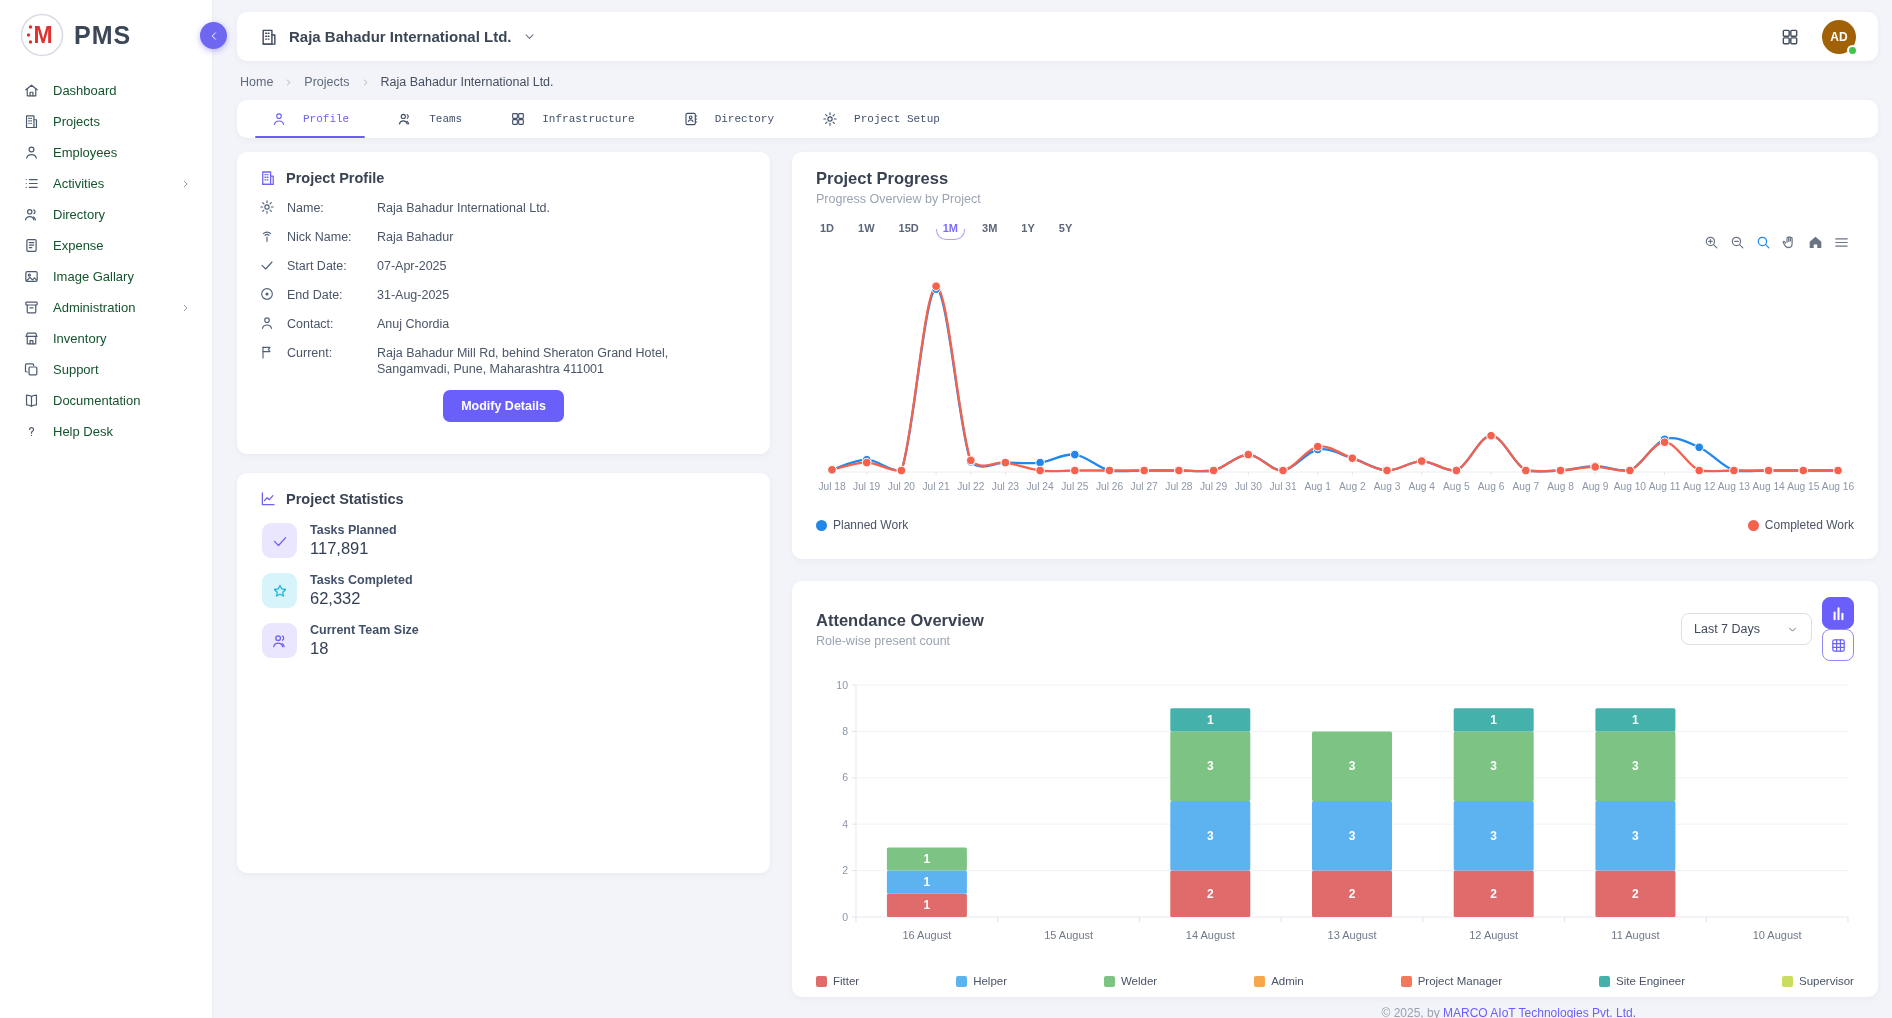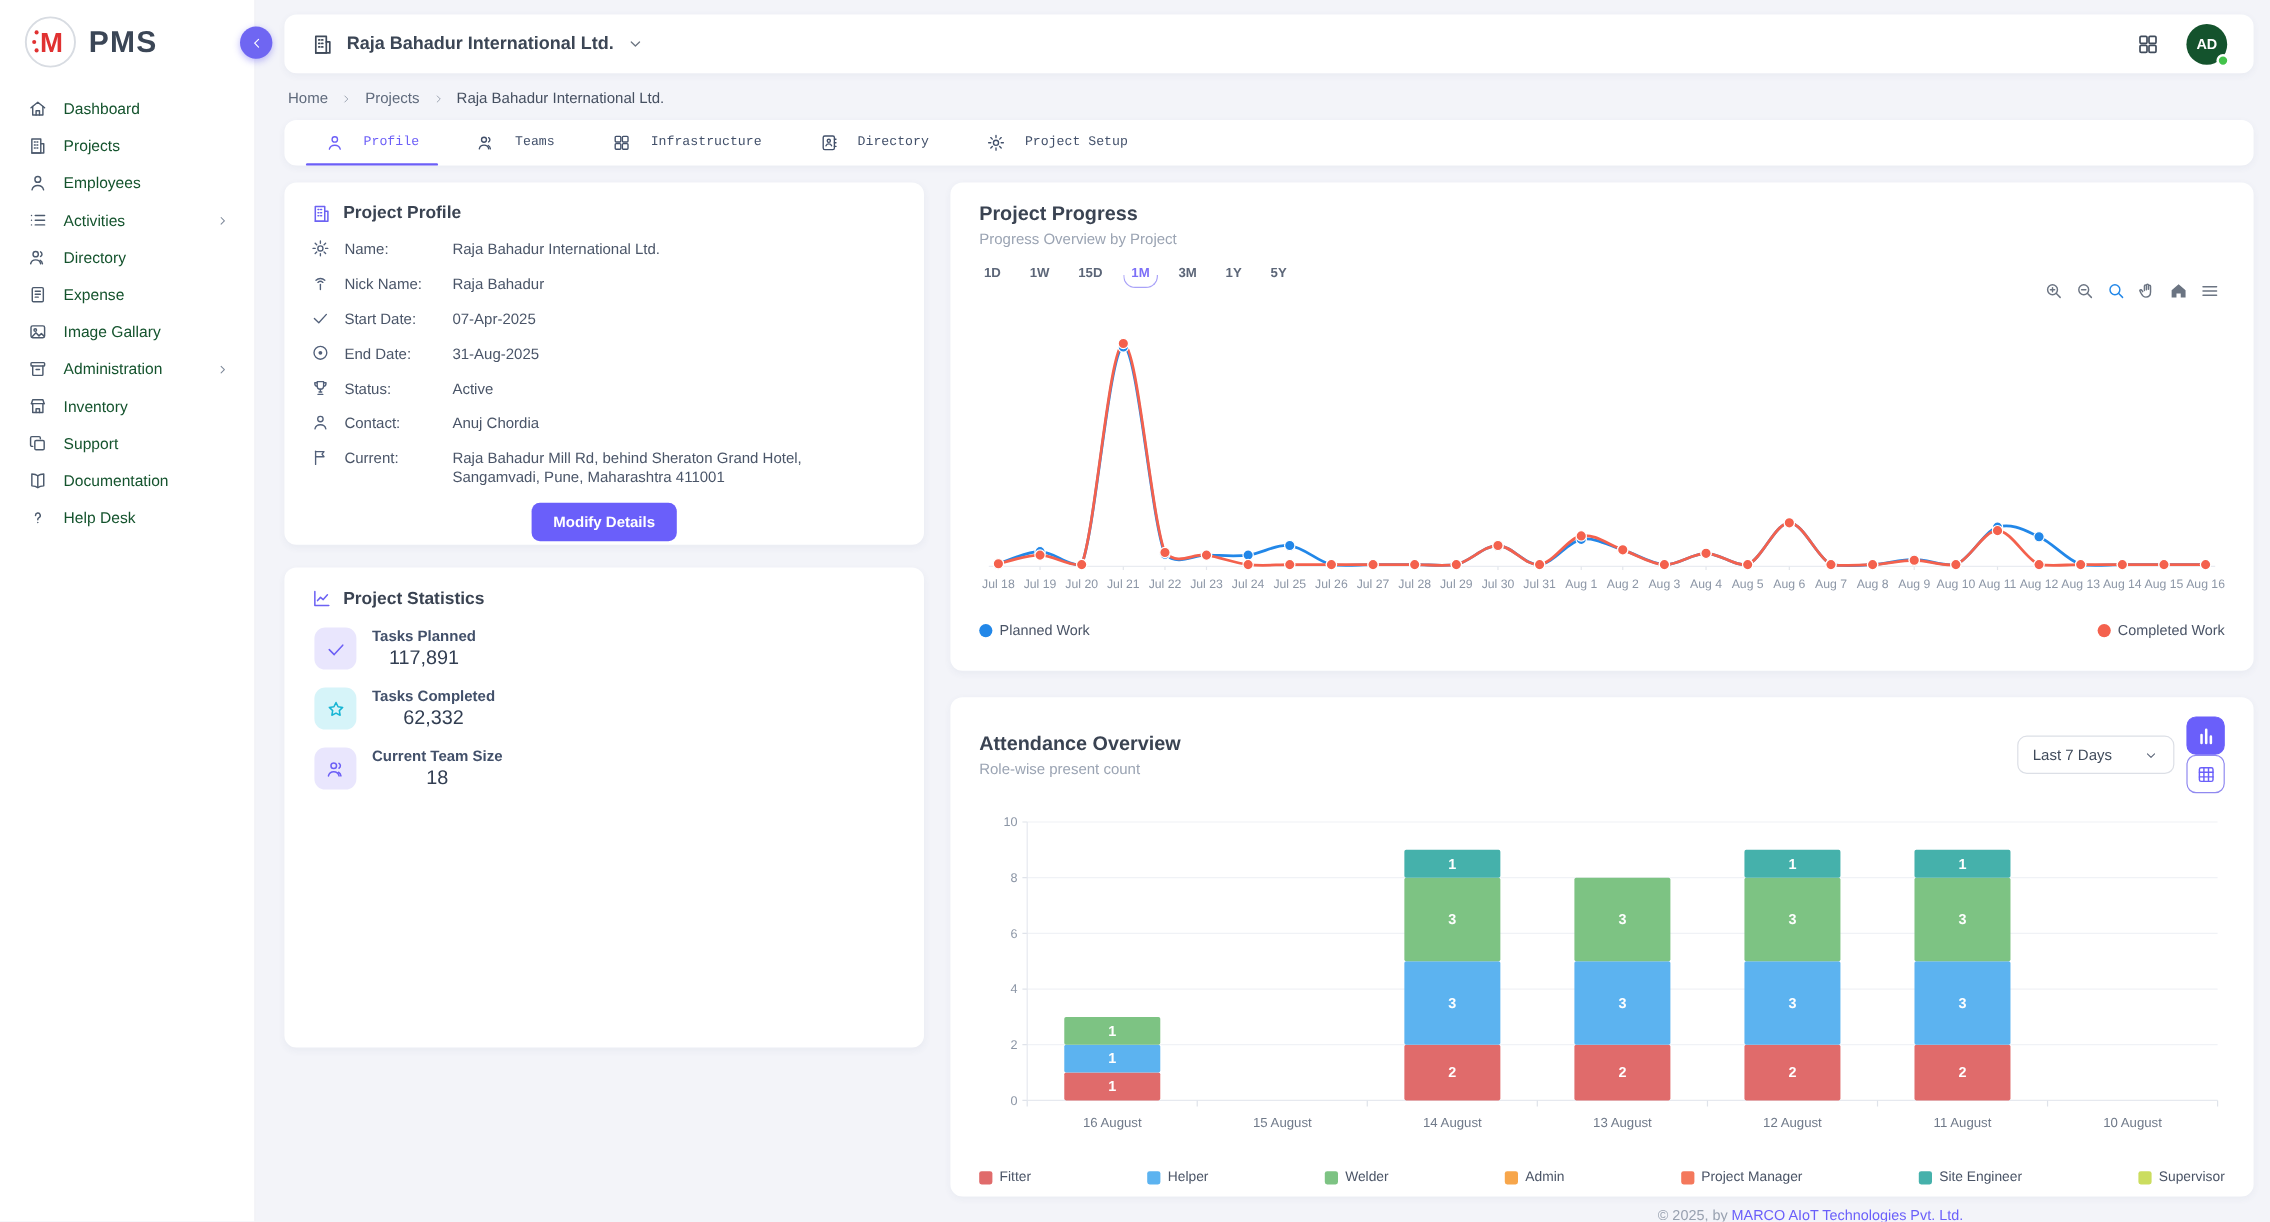--- a/index.html
+++ b/index.html
@@ -22,21 +22,21 @@
   .main { position:absolute; left:213px; top:0; width:1679px; height:1018px; padding:12px 14px 0 24px; }
   .card { background:#fff; border-radius:10px; box-shadow:0 2px 6px rgba(55,70,120,.05); }
 
   .topbar { height:49px; display:flex; align-items:center; padding:0 22px; }
   .company-select { display:flex; align-items:center; gap:10px; cursor:pointer; }
   .company-select .ic { width:20px; height:20px; color:#3f4a5a; }
   .company-name { font-size:15px; font-weight:700; color:#3c4655; }
   .company-select .chev { width:15px; height:15px; color:#6b7480; }
   .topbar-right { margin-left:auto; display:flex; align-items:center; gap:22px; }
   .grid-ic { width:20px; height:20px; color:#414c5c; cursor:pointer; }
-  .avatar { position:relative; width:34px; height:34px; border-radius:50%; background:#14532d; color:#fff; font-size:12px; font-weight:700; display:flex; align-items:center; justify-content:center; cursor:pointer; }
+  .avatar { position:relative; width:34px; height:34px; border-radius:50%; background:#a16207; color:#fff; font-size:12px; font-weight:700; display:flex; align-items:center; justify-content:center; cursor:pointer; }
   .status-dot { position:absolute; right:-2px; bottom:-2px; width:11px; height:11px; border-radius:50%; background:#43c34b; border:2px solid #fff; }
 
   .breadcrumb { display:flex; align-items:center; gap:10px; font-size:12.5px; color:#5f6a7c; margin:14px 2px 11px 3px; }
   .breadcrumb .sep { width:11px; height:11px; color:#97a0ae; }
   .breadcrumb .crumb { cursor:pointer; }
   .breadcrumb .crumb.last { color:#454f60; }
 
   .tabs { height:38px; display:flex; align-items:stretch; padding:0 10px; margin-bottom:14px; }
   .tab { display:flex; align-items:center; gap:16px; padding:0 24px; font-size:11px; color:#42506a; cursor:pointer; position:relative;font-family:Liberation Mono, monospace; }
   .tab .ic { width:16px; height:16px; }
@@ -58,21 +58,21 @@
   .pf-label { width:78px; flex:0 0 78px; }
   .pf-value { max-width:340px; }
   .btn-row { text-align:center; margin-top:13px; }
   .btn-primary { background:#6a5ffa; color:#fff; border:none; border-radius:7px; font-size:12.5px; font-weight:700; padding:9px 18px; cursor:pointer; font-family:inherit; }
 
   
   .stats-card { height:400px; margin-top:19px; padding:17px 22px; }
   .gauge-wrap { text-align:center; margin-top:16px; }
   .gauge-wrap svg { display:block; margin:0 auto; }
   .gauge-value { font-size:27px; color:#3d4856; margin-top:4px; }
-  .stat-item { display:flex; align-items:center; gap:13px; margin:15px 0 0 3px;text-align:center; }
+  .stat-item { display:flex; align-items:center; gap:13px; margin:15px 0 0 3px; }
   .stat-icon { width:35px; height:35px; border-radius:9px; display:flex; align-items:center; justify-content:center; }
   .stat-icon .ic { width:18px; height:18px; }
   .stat-label { font-size:12.5px; font-weight:700; color:#42506a; }
   .stat-value { font-size:16.5px; color:#323e52; margin-top:2px; }
 
   
   .progress-card { position:relative; height:407px; padding:17px 24px; }
   .progress-card h3 { font-size:16.5px; font-weight:700; color:#3a4352; }
   .subtitle { font-size:12.5px; color:#9ba4b3; margin-top:4px; }
   .ranges { display:flex; gap:16px; margin-top:14px; }
@@ -414,31 +414,20 @@
               </div>
               <div class="pf-row">
                 <span class="ic">
                   <svg viewBox="0 0 24 24" fill="none" stroke="currentColor" stroke-width="1.7" stroke-linecap="round" stroke-linejoin="round">
                     <circle cx="12" cy="12" r="8"></circle>
                     <circle cx="12" cy="12" r="2.4" fill="currentColor" stroke="none"></circle>
                   </svg>
                 </span>
                 <span class="pf-label">End Date:</span>
                 <span class="pf-value">31-Aug-2025</span>
-              </div>
-              <div class="pf-row">
-                <span class="ic">
-                  <svg viewBox="0 0 24 24" fill="none" stroke="currentColor" stroke-width="1.7" stroke-linecap="round" stroke-linejoin="round">
-                    <path d="M8 4.5h8v5.5a4 4 0 0 1-8 0z"></path>
-                    <path d="M8 6H5v1.2a3.2 3.2 0 0 0 3 3.2M16 6h3v1.2a3.2 3.2 0 0 1-3 3.2"></path>
-                    <path d="M12 14v3.5M9 20.5h6M10.3 17.5h3.4"></path>
-                  </svg>
-                </span>
-                <span class="pf-label">Status:</span>
-                <span class="pf-value">Active</span>
               </div>
               <div class="pf-row">
                 <span class="ic">
                   <svg viewBox="0 0 24 24" fill="none" stroke="currentColor" stroke-width="1.7" stroke-linecap="round" stroke-linejoin="round">
                     <circle cx="12" cy="7.8" r="3.4"></circle>
                     <path d="M5.2 20c.8-3.4 3.5-5 6.8-5s6 1.6 6.8 5"></path>
                   </svg>
                 </span>
                 <span class="pf-label">Contact:</span>
                 <span class="pf-value">Anuj Chordia</span>

